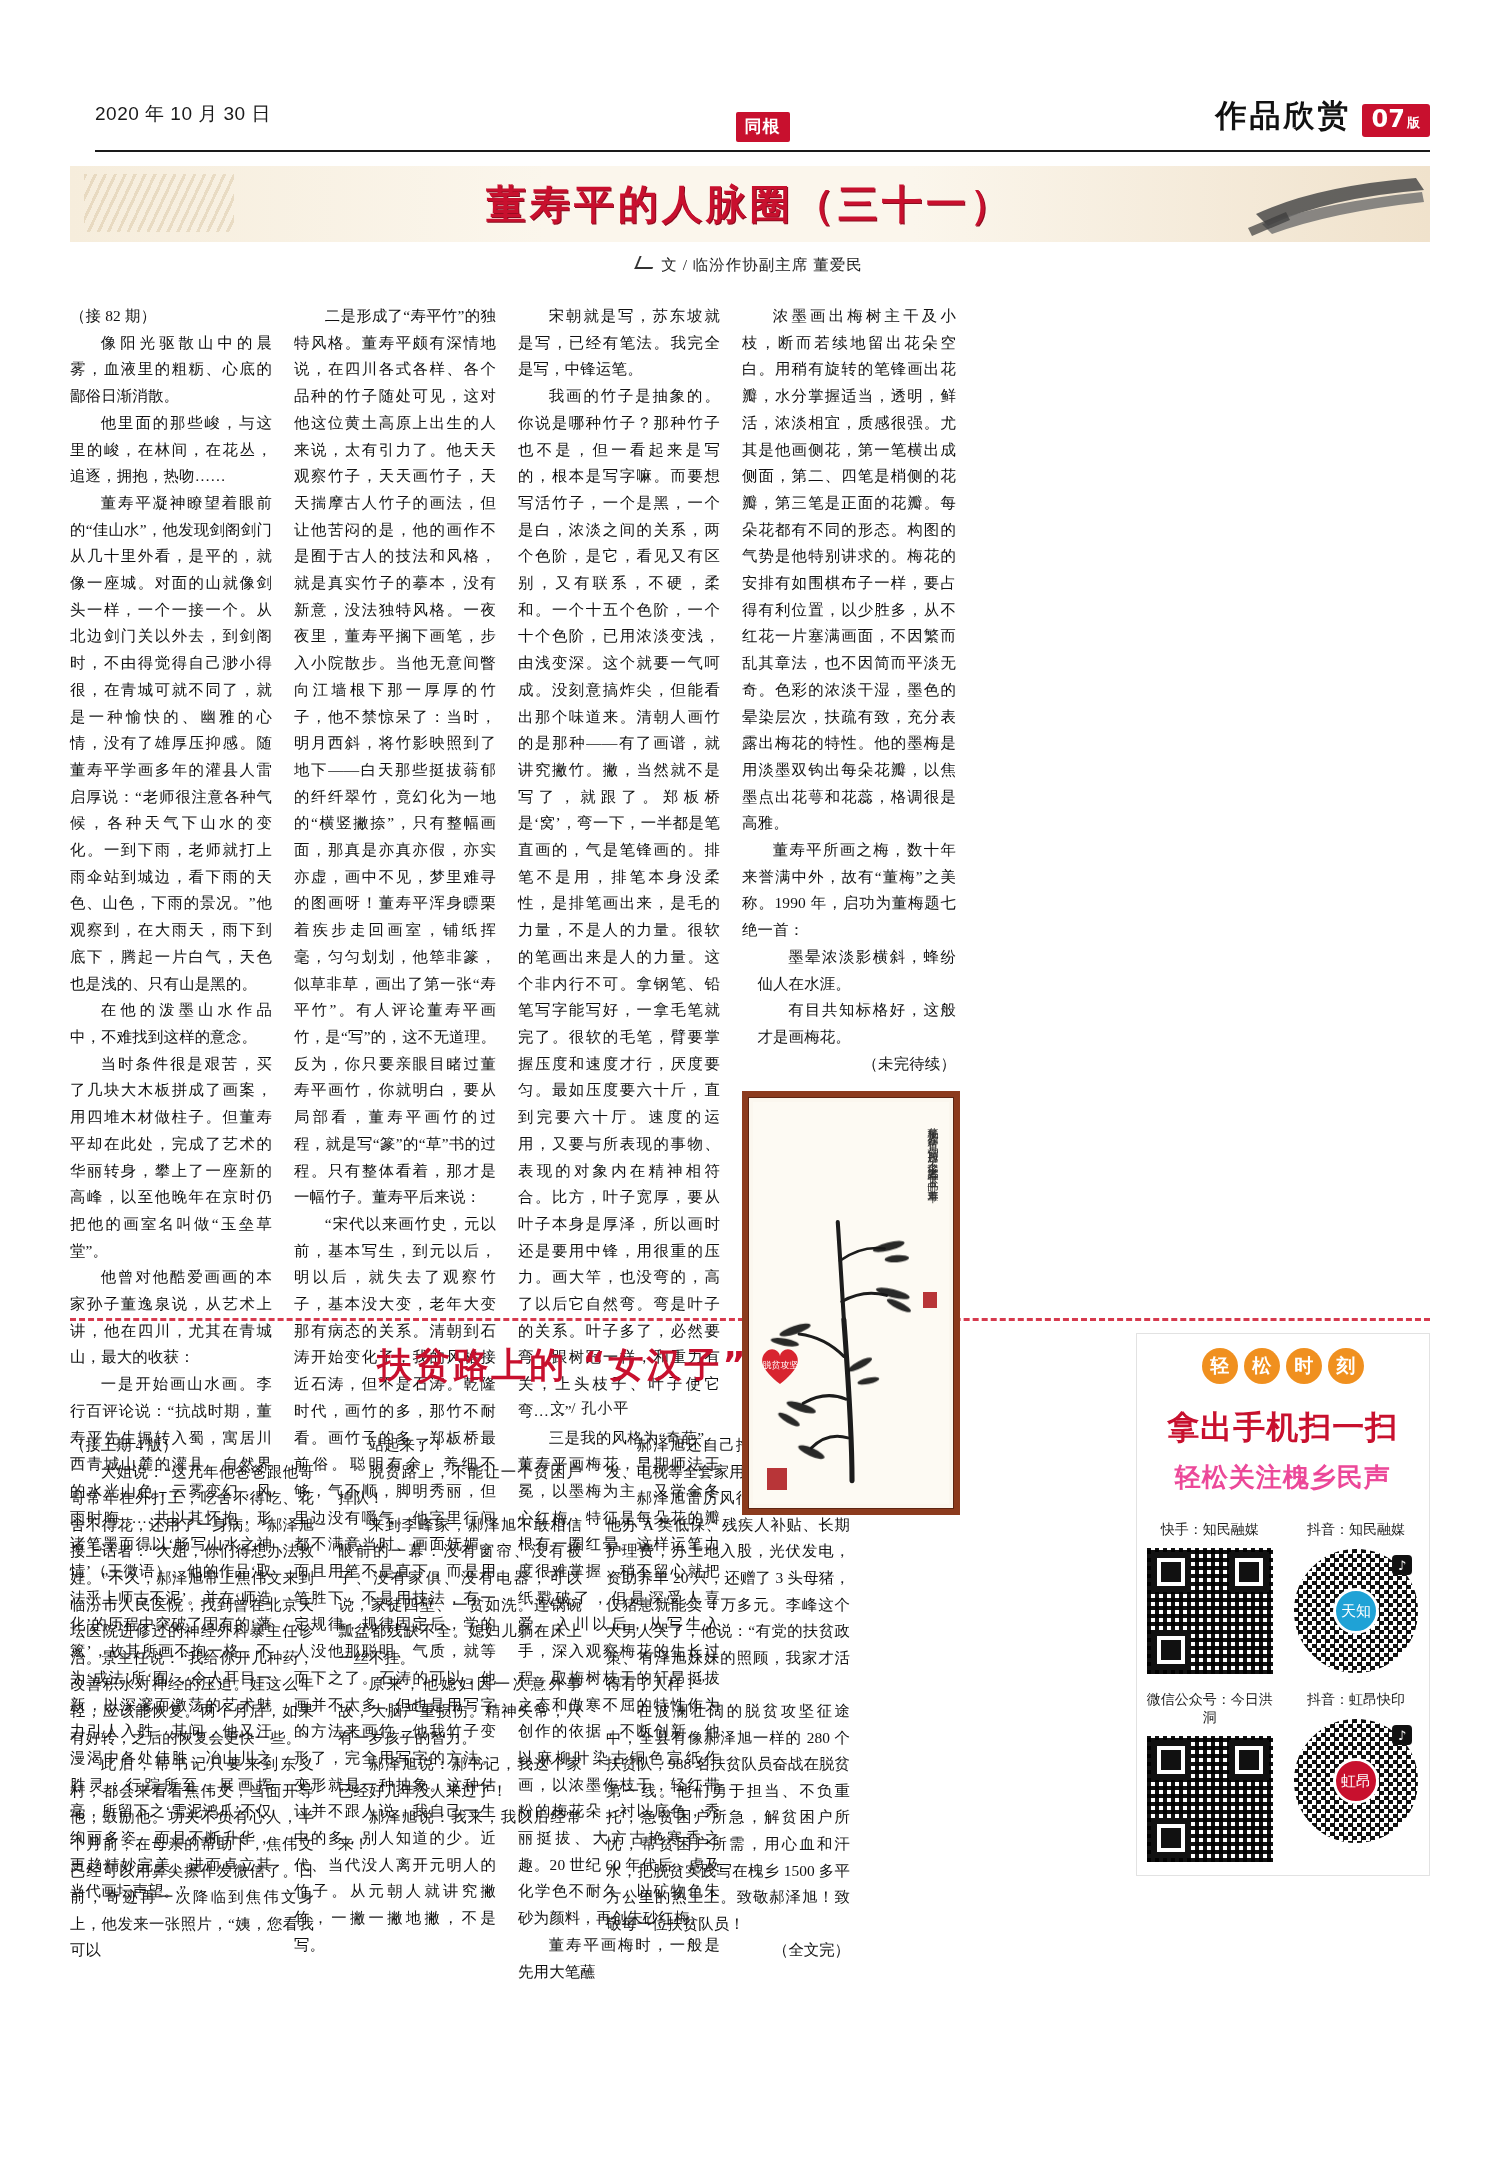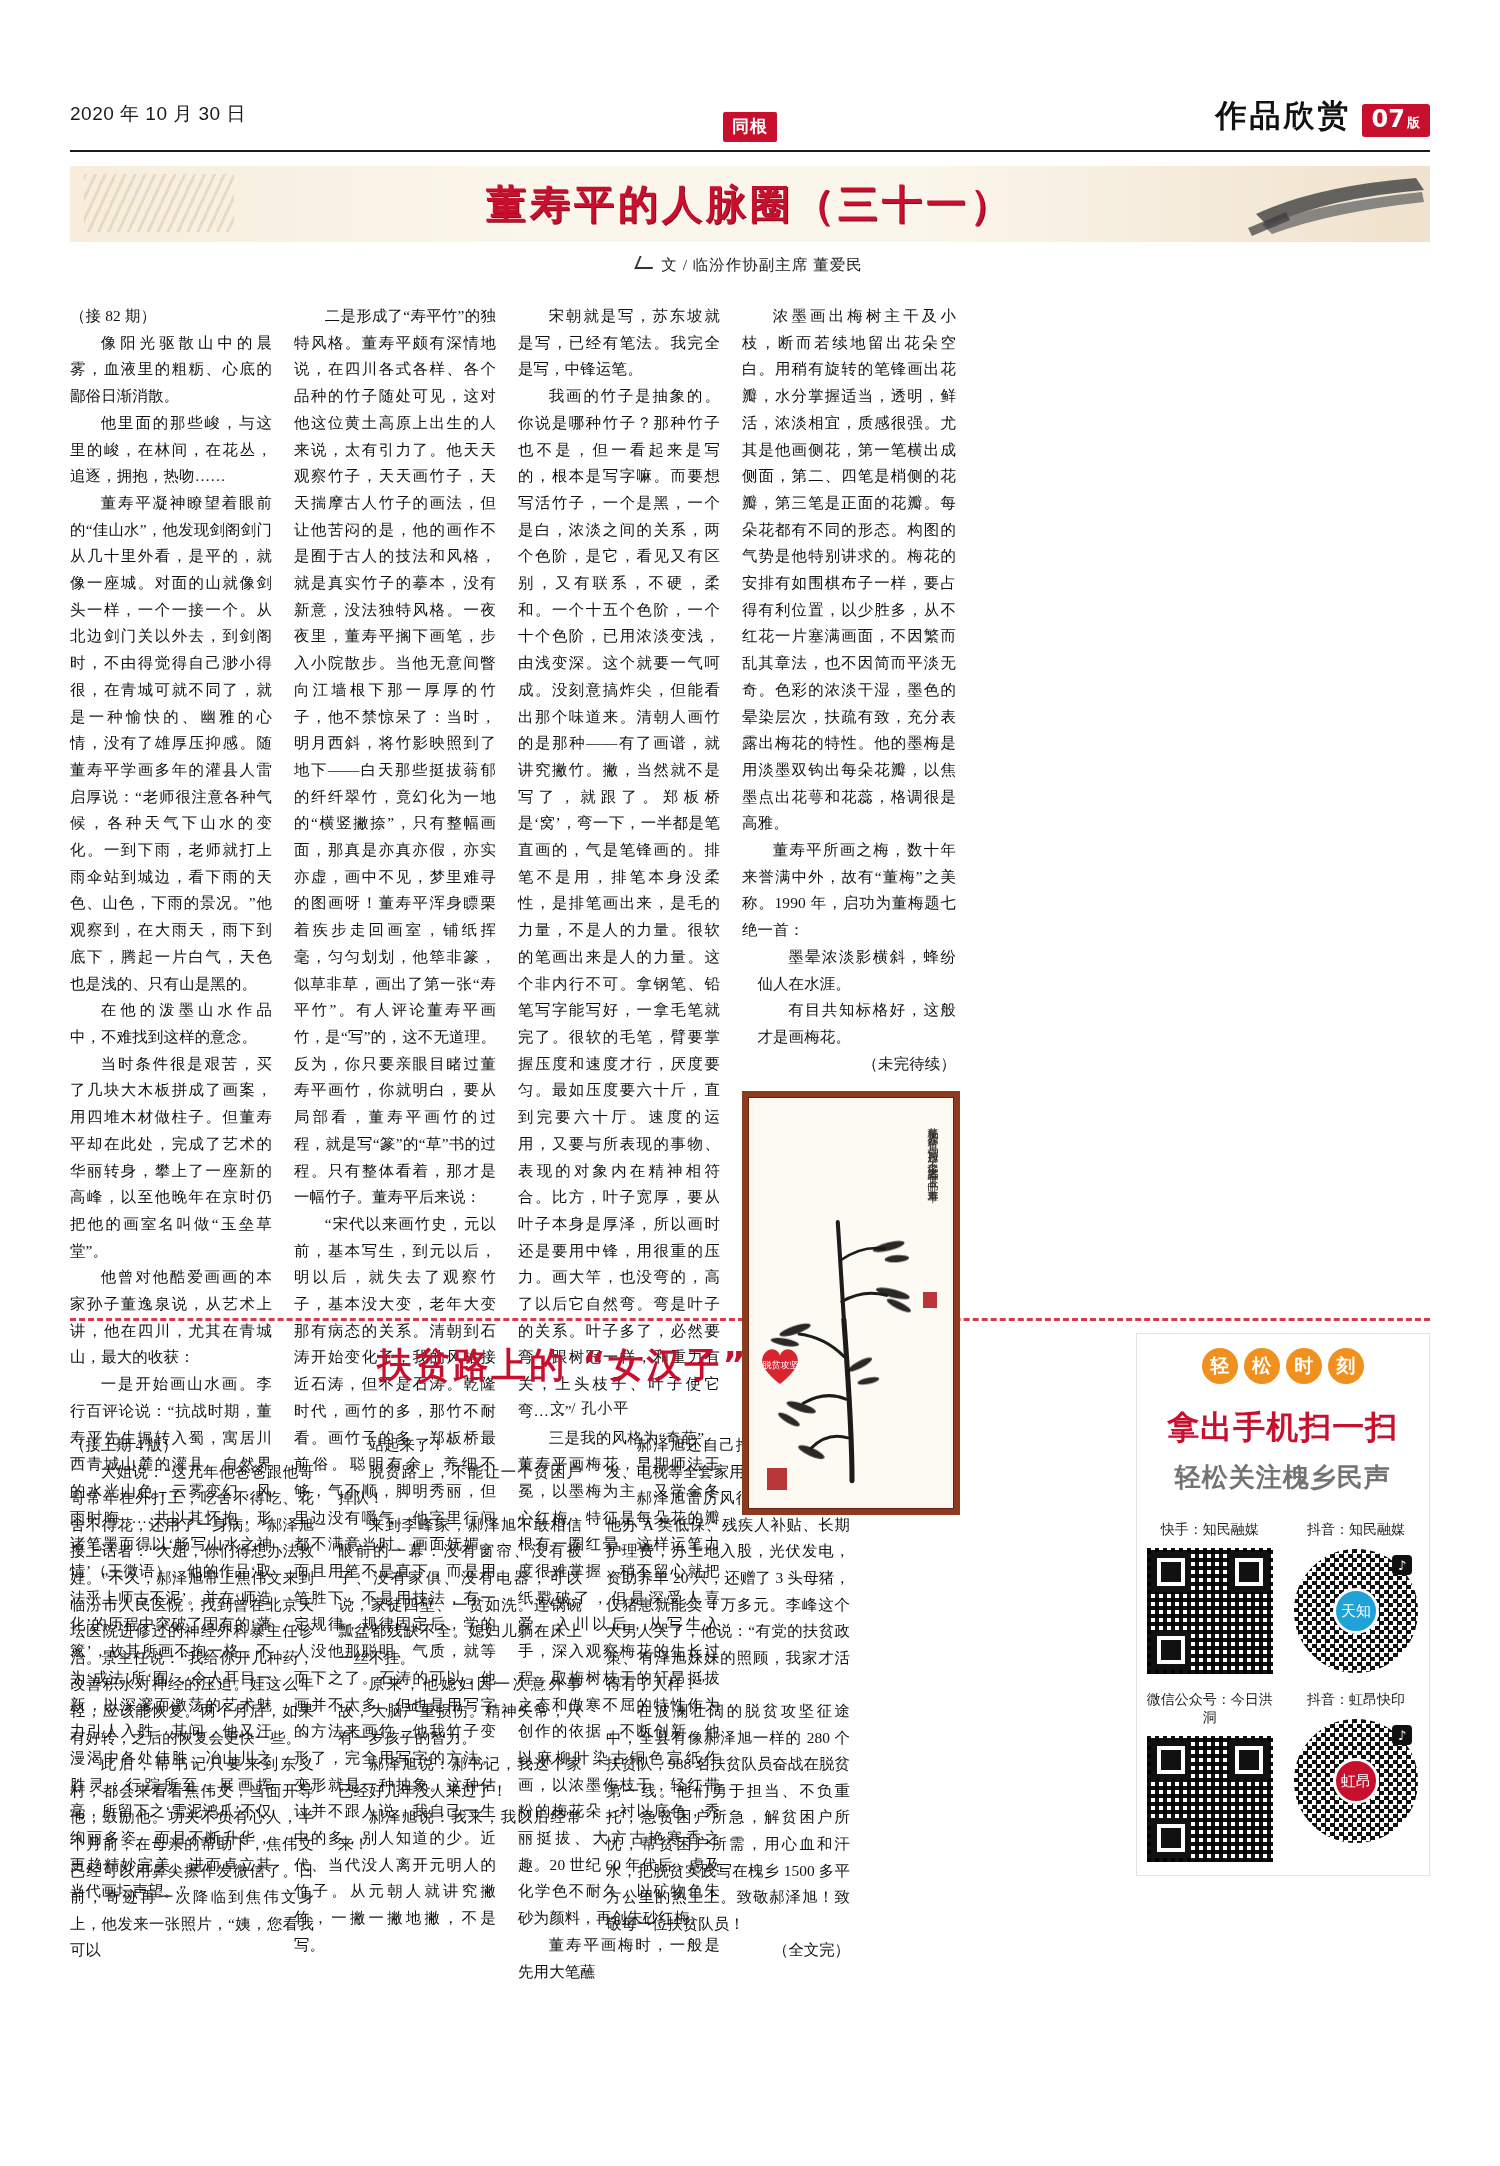--- a/index.html
+++ b/index.html
@@ -25,20 +25,21 @@
 
   
   .masthead {
     position: relative;
     height: 62px;
     display: flex;
     align-items: center;
     justify-content: space-between;
     border-bottom: 2px solid #1a1a1a;
     margin-top: 88px;
+    margin-left: 25px;
   }
   .masthead-date {
     font-size: 19px;
     letter-spacing: 0.5px;
     color: #1a1a1a;
     font-family: "Liberation Sans", sans-serif;
     padding-bottom: 10px;
   }
   .masthead-center {
     position: absolute;
@@ -304,21 +305,21 @@
     text-align: center;
     color: #c8102e;
     font-size: 32px;
     font-weight: bold;
     letter-spacing: 1px;
     font-family: "DejaVu Sans", sans-serif;
     margin-top: 12px;
   }
   .promo-l2 {
     text-align: center;
-    color: #737373;
+    color: #ec4899;
     font-size: 26px;
     font-weight: bold;
     letter-spacing: 1px;
     font-family: Liberation Mono, monospace;
     margin-top: 10px;
   }
   .qr-grid {
     margin-top: 26px;
     display: grid;
     grid-template-columns: 1fr 1fr;

